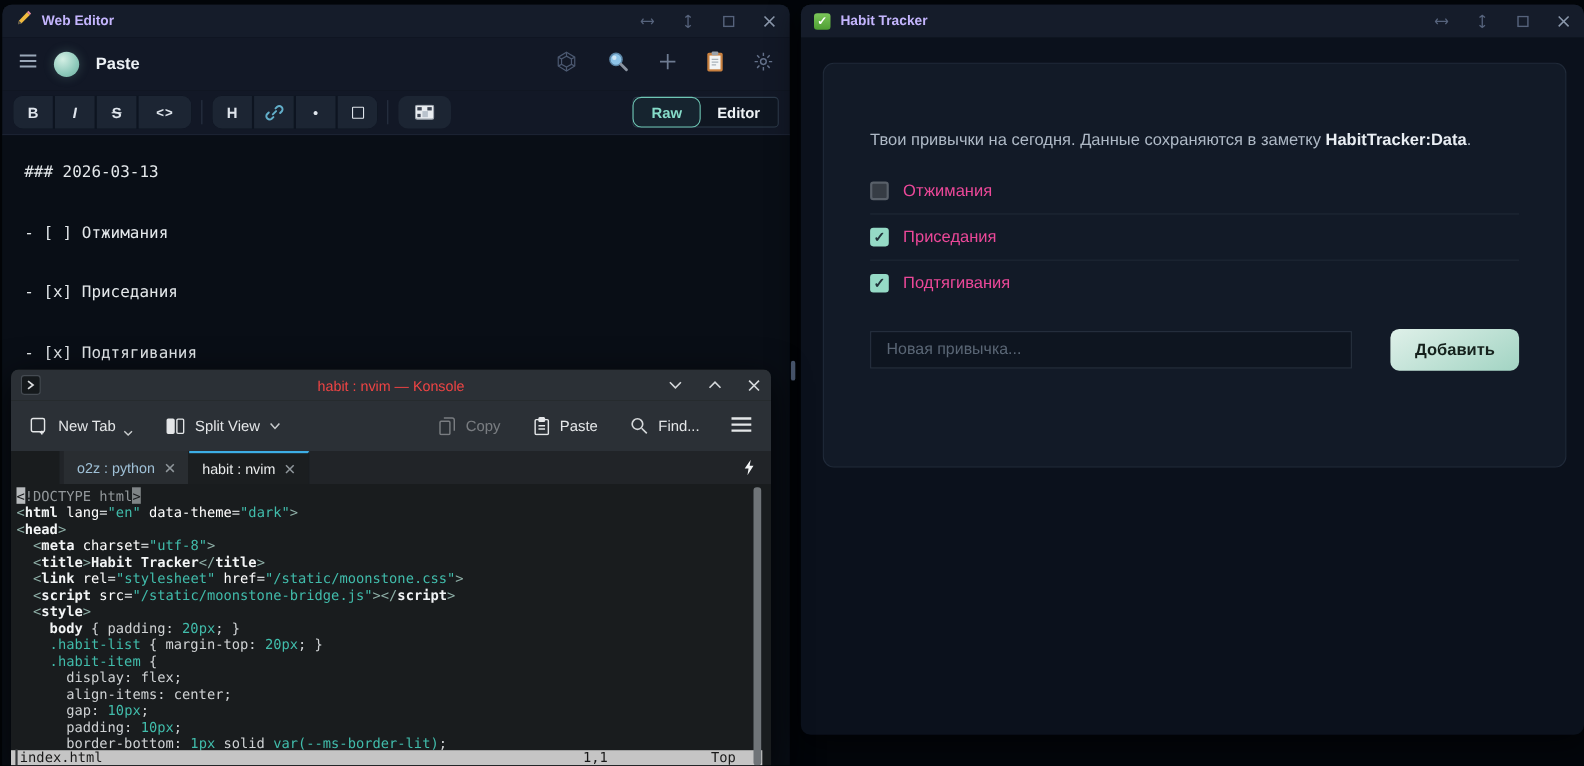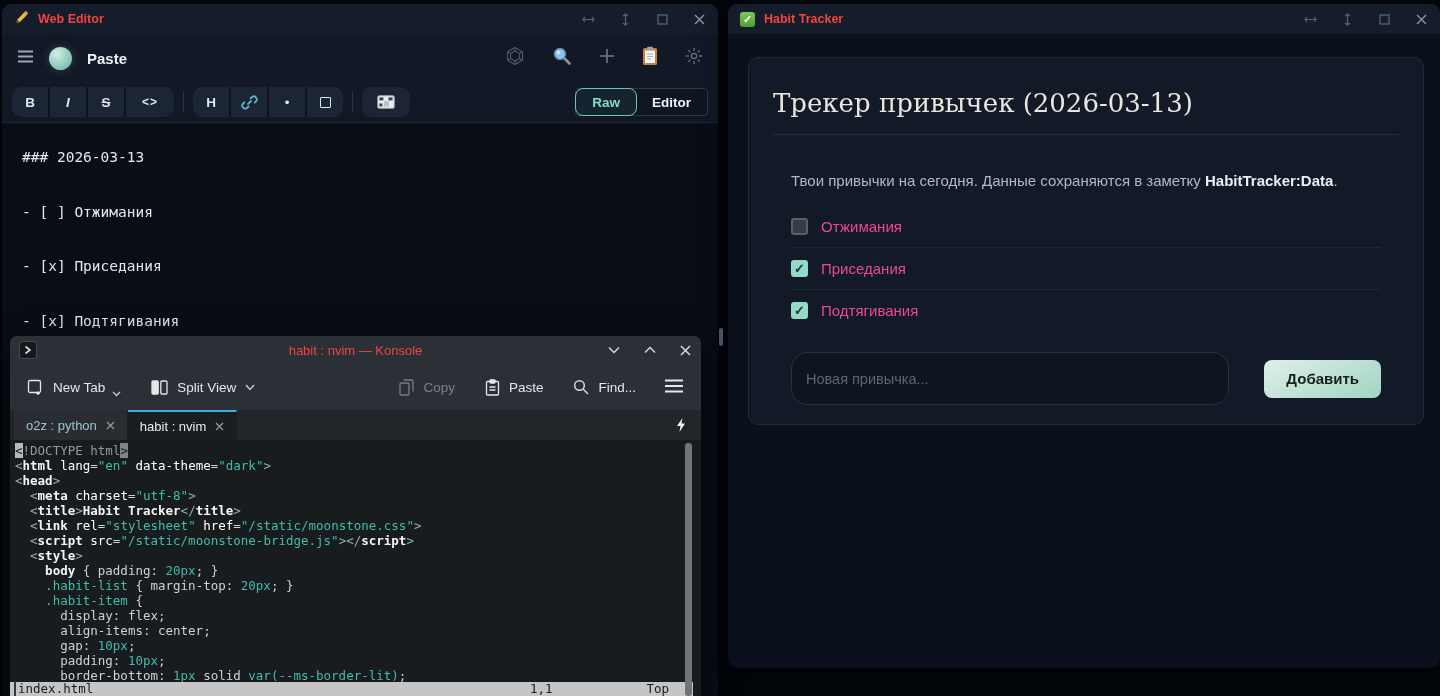--- a/index.html
+++ b/index.html
@@ -6,21 +6,21 @@
   html,body { width:1440px; height:696px; overflow:hidden; }
   body { background:#03060b; font-family:"Liberation Sans", sans-serif; position:relative; }
 
   .win { position:absolute; box-shadow:0 8px 28px rgba(0,0,0,.6); }
 
   
   .editor-win { left:2px; top:4px; width:716px; height:692px; background:#0a0f17;
                 border-radius:9px 9px 0 0; overflow:hidden; z-index:1; }
   .titlebar { height:30px; background:#151c2a; display:flex; align-items:center;
               padding:0 12px; gap:9px; }
-  .titlebar .t-label { font-size:12.5px; font-weight:bold; color:#ef4444; }
+  .titlebar .t-label { font-size:12.5px; font-weight:bold; color:#c4b5fd; }
   .wc-group { margin-left:auto; display:flex; gap:24px; align-items:center; }
   .wc { width:13px; height:13px; display:flex; align-items:center; justify-content:center; cursor:default; }
   .wc svg { stroke:#56637c; }
   .wc.close svg { stroke:#8a97ab; }
 
   .ed-toolbar { height:48px; background:#121826; display:flex; align-items:center;
                 padding:0 15px; gap:15px; }
   .sphere { width:23px; height:23px; border-radius:50%;
             background:radial-gradient(circle at 35% 30%, #d3efe4, #8ec9bb 60%, #6fae9f);
             box-shadow:0 0 10px rgba(140,200,185,.25); }
@@ -72,22 +72,22 @@
   .desc b { color:#e9eef3; }
   .habit-list { margin-top:17px; }
   .habit-item { display:flex; align-items:center; gap:13px; padding:12px 0; }
   .habit-item:not(:last-child) { border-bottom:1px solid #1e2836; }
   .cbox { width:17px; height:17px; border-radius:3px; flex:none;
           display:flex; align-items:center; justify-content:center; cursor:pointer; }
   .cbox.off { background:#363c44; border:2px solid #596069; }
   .cbox.on  { background:#95dac6; color:#22333b; font-size:13px; font-weight:bold; }
   .habit-label { font-size:15px; color:#ec4899; }
   .add-row { margin-top:21px; display:flex; align-items:center; }
-  .add-input { width:450px; height:53px; background:#0e1520; border:1px solid #27313f;
-               border-radius:16px; padding:0 14px; color:#ef4444; font-size:14.5px;
+  .add-input { width:450px; height:34px; background:#0e1520; border:1px solid #27313f;
+               border-radius:0; padding:0 14px; color:#ef4444; font-size:14.5px;
                font-family:"Liberation Sans", sans-serif; outline:none; }
   .add-input::placeholder { color:#5a6675; }
   .add-btn { margin-left:35px; height:38px; padding:0 22px; border:none; border-radius:8px;
              background:linear-gradient(150deg,#dff0e9,#a2d4c3); color:#15211c;
              font-weight:bold; font-size:15px; font-family:"Liberation Sans", sans-serif; cursor:pointer; }
 
   
   .konsole-win { left:10px; top:336px; width:691px; height:360px; background:#191c1e;
                  border-radius:7px 7px 0 0; overflow:hidden; z-index:5;
                  box-shadow:0 10px 34px rgba(0,0,0,.75); }
@@ -101,21 +101,21 @@
 
   .k-toolbar { height:46px; background:#2b3036; display:flex; align-items:center;
                padding:0 17px; color:#e4e6e8; font-size:13.5px; }
   .k-btn { display:flex; align-items:center; gap:9px; cursor:pointer; }
   .k-btn.disabled { opacity:.42; }
   .nt-caret { margin-top:14px; margin-left:-2px; }
   .k-spacer { flex:1; }
   .k-gap { width:30px; }
   .k-menu { margin-left:28px; cursor:pointer; }
 
-  .k-tabbar { height:30px; background:#212428; display:flex; align-items:stretch; padding-left:4px; }
+  .k-tabbar { height:30px; background:#212428; display:flex; align-items:stretch; padding-left:4px;margin-left:44px; }
   .k-tab { display:flex; align-items:center; gap:9px; padding:0 12px; font-size:13px;
            cursor:pointer; border-right:1px solid #1a1d20; }
   .k-tab.inactive { background:#292d31; color:#9fc0d6; }
   .k-tab.active { background:#1b1e20; color:#e9ebec; border-top:2px solid #3daee6; }
   .k-tab svg { flex:none; }
   .k-flash { margin-left:auto; display:flex; align-items:center; padding-right:15px; }
 
   .k-term { position:relative; height:242px; background:#191c1e; padding:3px 0 0 5px;
             font-family:"DejaVu Sans Mono", monospace; font-size:12.5px; line-height:15px;
             white-space:pre; }
@@ -289,21 +289,20 @@
         </span>
       <span class="wc close">
           <svg width="11" height="11" viewBox="0 0 11 11" fill="none" stroke-width="1.4">
             <path d="M1 1 L10 10 M10 1 L1 10"></path>
           </svg>
         </span>
     </span>
   </div>
 
   <div class="card">
-    <h1>Трекер привычек (2026-03-13)</h1>
     <div class="card-inner">
       <p class="desc">
         <span>Твои привычки на сегодня. Данные сохраняются в заметку </span><b>HabitTracker:Data</b><span>.</span>
       </p>
       <div class="habit-list">
           <div class="habit-item">
             <span class="cbox off"></span>
             <span class="habit-label">Отжимания</span>
           </div>
           <div class="habit-item">

